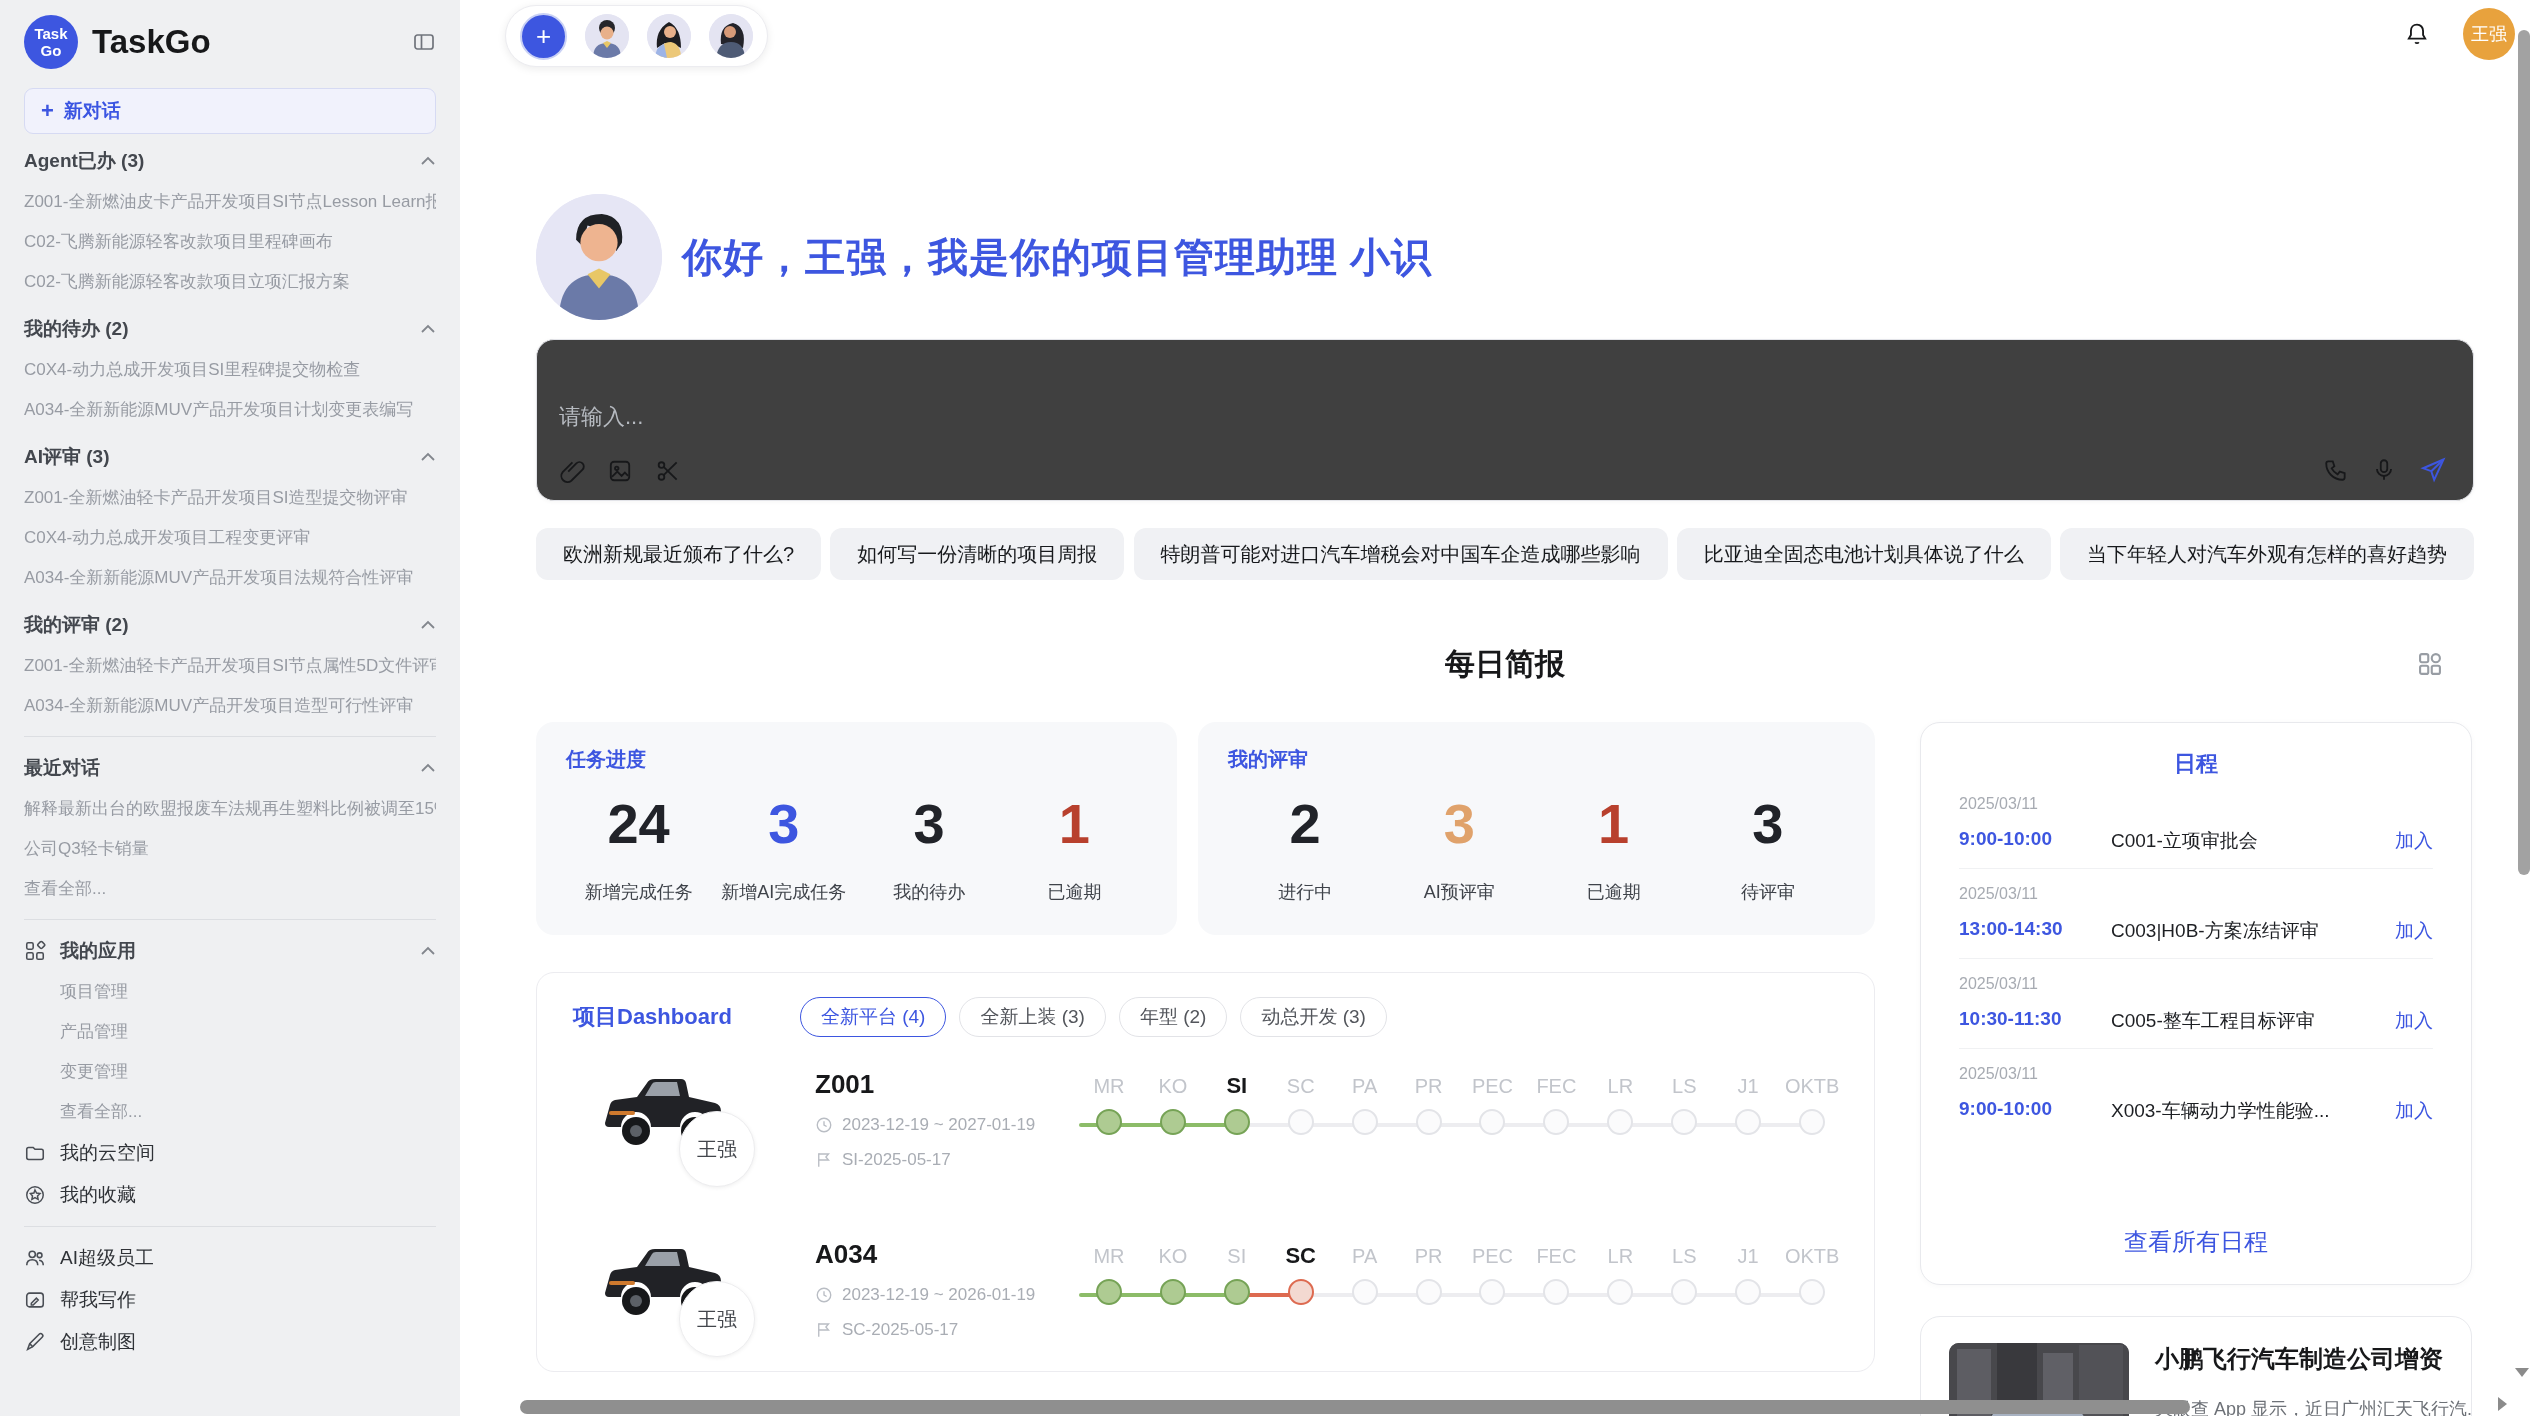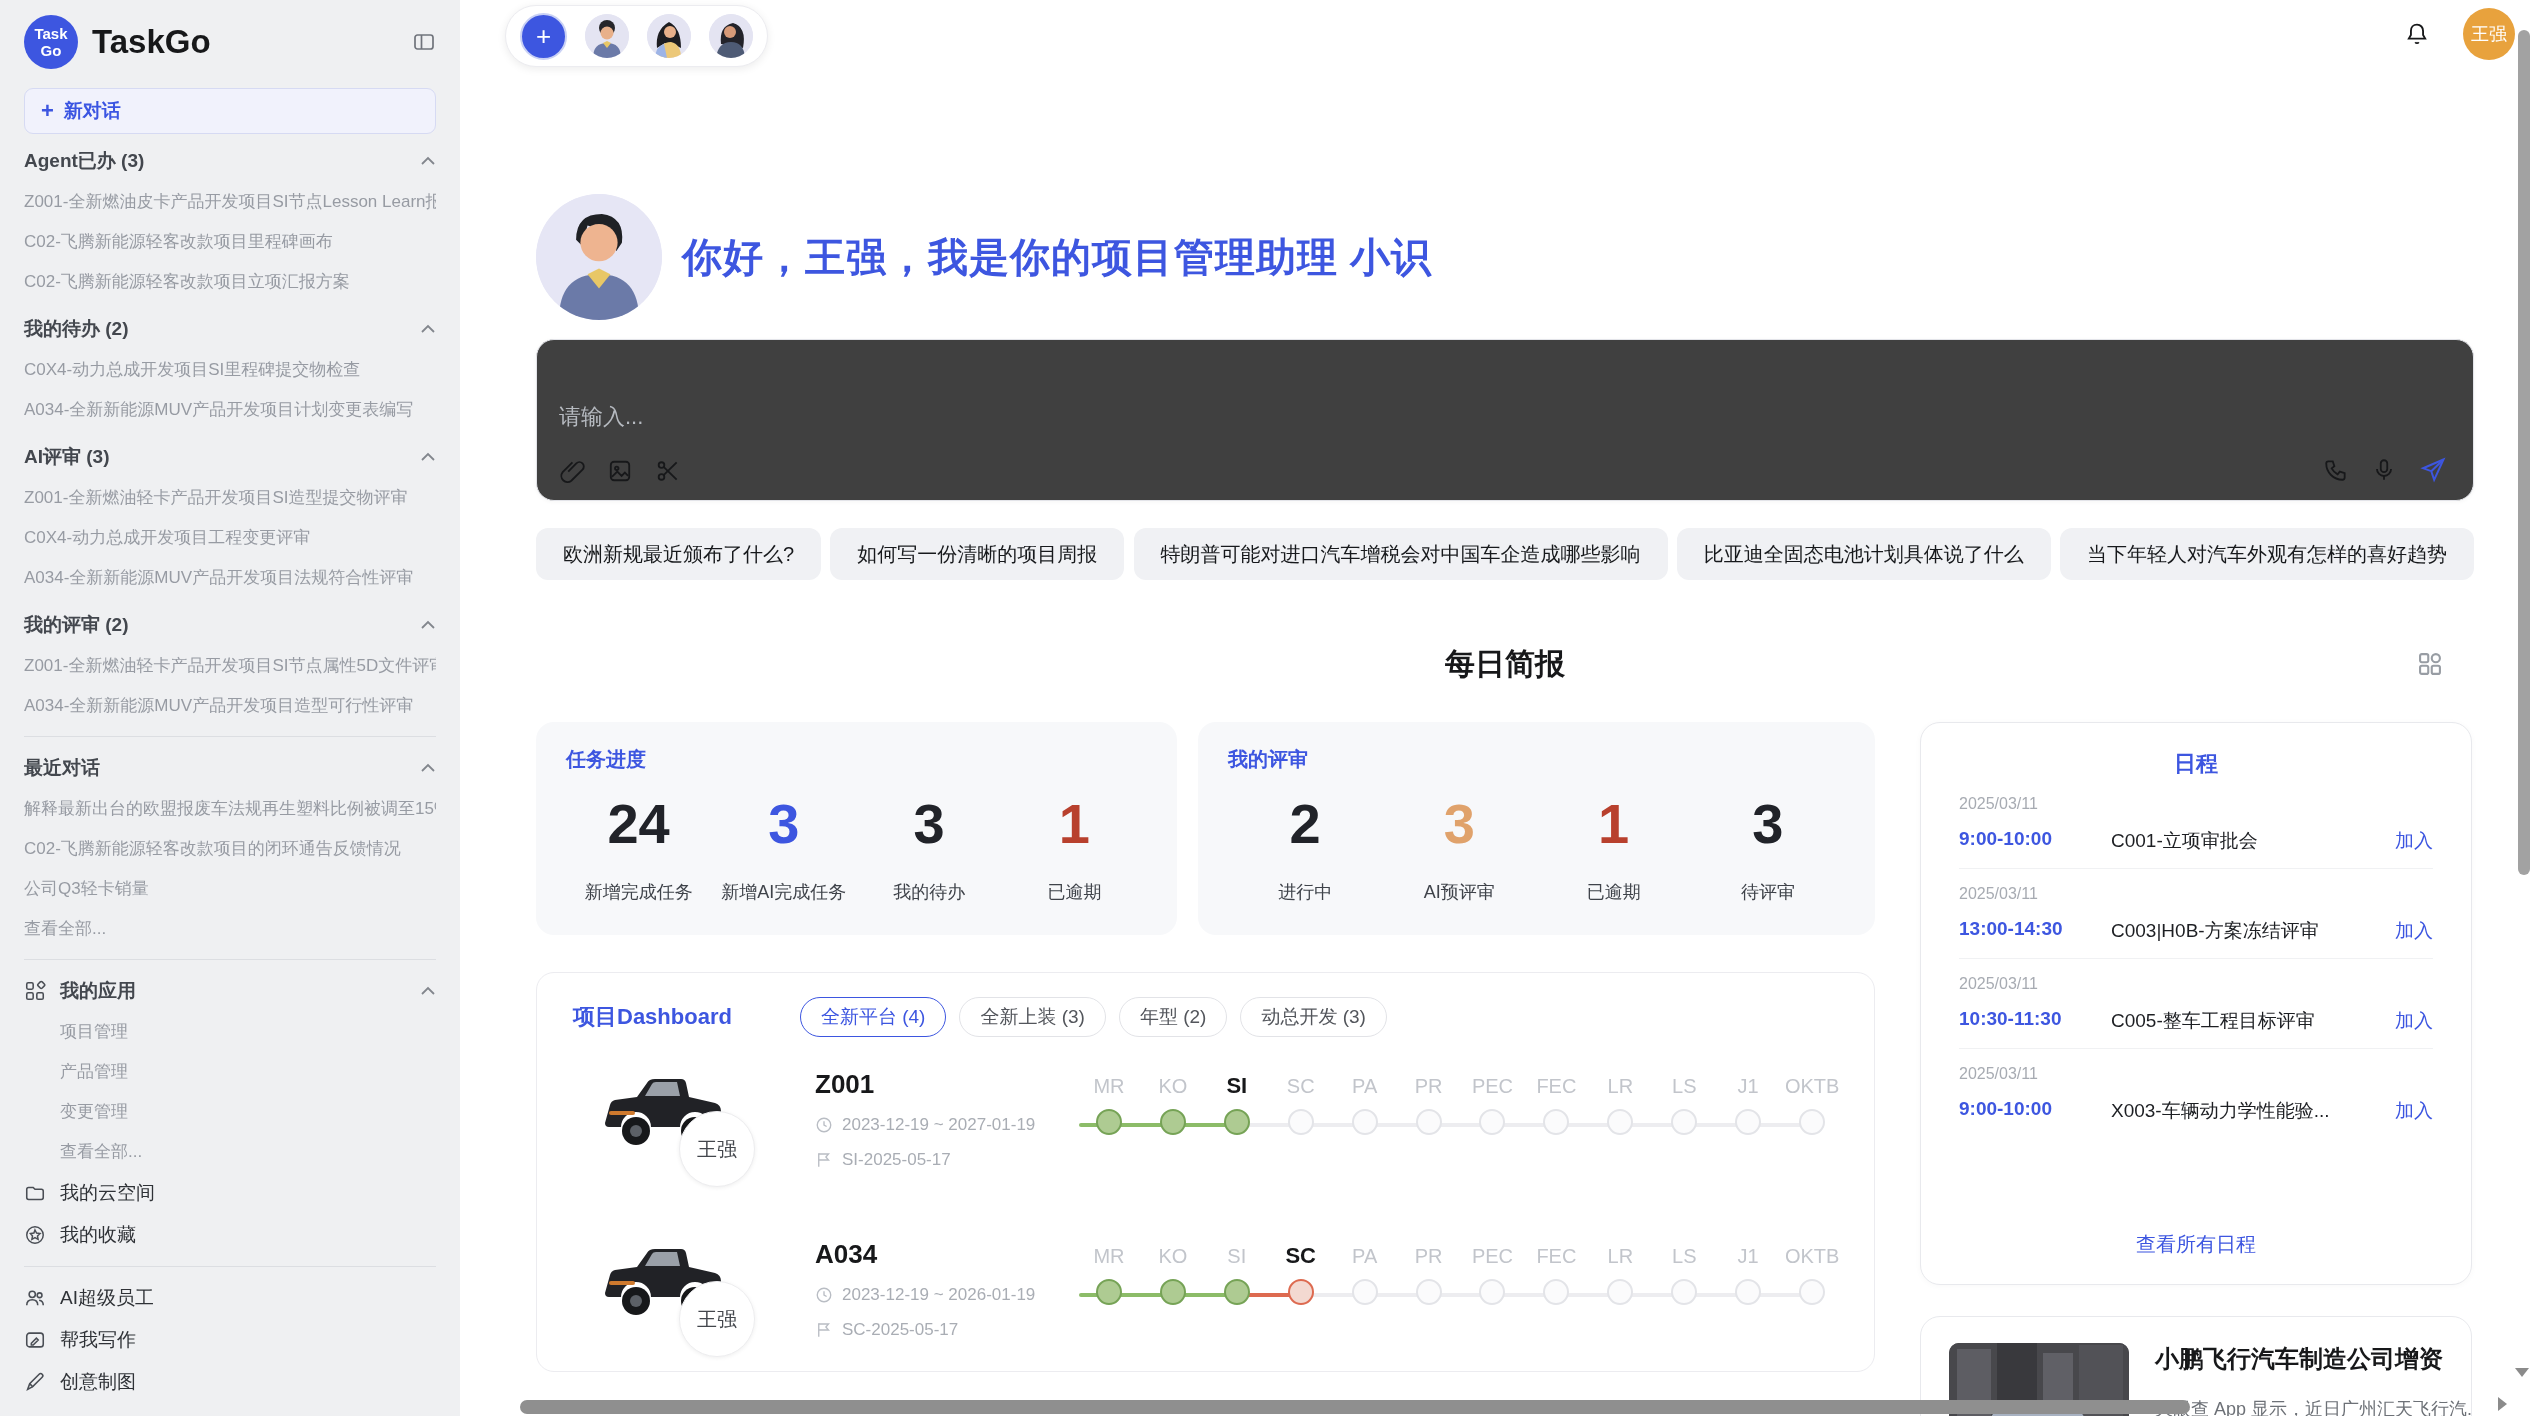--- a/index.html
+++ b/index.html
@@ -100,21 +100,21 @@
 
   .sched-card{height:563px; border:1px solid #e8e9ed; border-radius:20px; background:#fff; box-shadow:0 1px 6px rgba(0,0,0,.03); padding:26px 38px 22px; display:flex; flex-direction:column;}
   .sched-title{text-align:center; font-size:22px; color:var(--accent); font-weight:600;}
   .event{padding:16px 0 14px; border-bottom:1px solid #f0f1f3;}
   .event:last-of-type{border-bottom:none;}
   .event-date{font-size:16px; color:#a7abb2;}
   .event-row{margin-top:15px; display:flex; align-items:flex-start;}
   .event-time{width:152px; flex:none; font-size:19px; color:var(--accent); font-weight:600;}
   .event-name{flex:1; font-size:19px; color:#1d1f23;}
   .event-join{font-size:19px; color:var(--accent); cursor:pointer;}
-  .sched-viewall{margin-top:auto; text-align:center; font-size:20px; color:var(--accent); cursor:pointer; padding-bottom:4px;}
+  .sched-viewall{margin-top:auto; text-align:center; font-size:24px; color:var(--accent); cursor:pointer; padding-bottom:4px;}
 
   .news-card{margin-top:31px; height:170px; border:1px solid #e8e9ed; border-radius:20px; background:#fff; padding:26px 28px; display:flex; gap:26px; overflow:hidden;}
   .news-img{width:180px; height:100px; border-radius:10px; overflow:hidden; flex:none; background:#48484c;}
   .news-title{font-size:24px; font-weight:700; color:#17181a;}
   .news-body{margin-top:22px; font-size:18px; color:#6d7177; white-space:nowrap; overflow:hidden;}
 
   
   .vscroll{position:absolute; right:2px; top:30px; width:12px; height:845px; background:#a2a2a2; border-radius:6px; cursor:pointer;}
   .varrow{position:absolute; right:3px; top:1368px; width:0; height:0; border-left:7px solid transparent; border-right:7px solid transparent; border-top:9px solid #8b8b8b; cursor:pointer;}
   .hscroll{position:absolute; left:520px; bottom:2px; width:1670px; height:14px; background:#8f8f8f; border-radius:7px; cursor:pointer;}
@@ -191,21 +191,20 @@
     <div class="side-header">
       <span>最近对话</span>
       <span class="chev">
           <svg width="16" height="10" viewBox="0 0 16 10" fill="none" stroke="currentColor" stroke-width="1.8">
             <polyline points="2,8 8,2 14,8"></polyline>
           </svg>
         </span>
     </div>
     <div id="recent-items">
         <div class="side-item">解释最新出台的欧盟报废车法规再生塑料比例被调至15%...</div>
-        <div class="side-item">C02-飞腾新能源轻客改款项目的闭环通告反馈情况</div>
         <div class="side-item">公司Q3轻卡销量</div>
       </div>
     <div class="side-item">查看全部...</div>
     <div class="side-divider"></div>
     <div class="side-header">
       <span class="hic">
           <svg width="22" height="22" viewBox="0 0 24 24" fill="none" stroke="currentColor" stroke-width="1.7">
             <rect x="3" y="3" width="7" height="7" rx="1.5"></rect>
             <rect x="15.7" y="2.3" width="6.2" height="6.2" rx="1.5" transform="rotate(45 18.8 5.4)"></rect>
             <rect x="3" y="14" width="7" height="7" rx="1.5"></rect>

